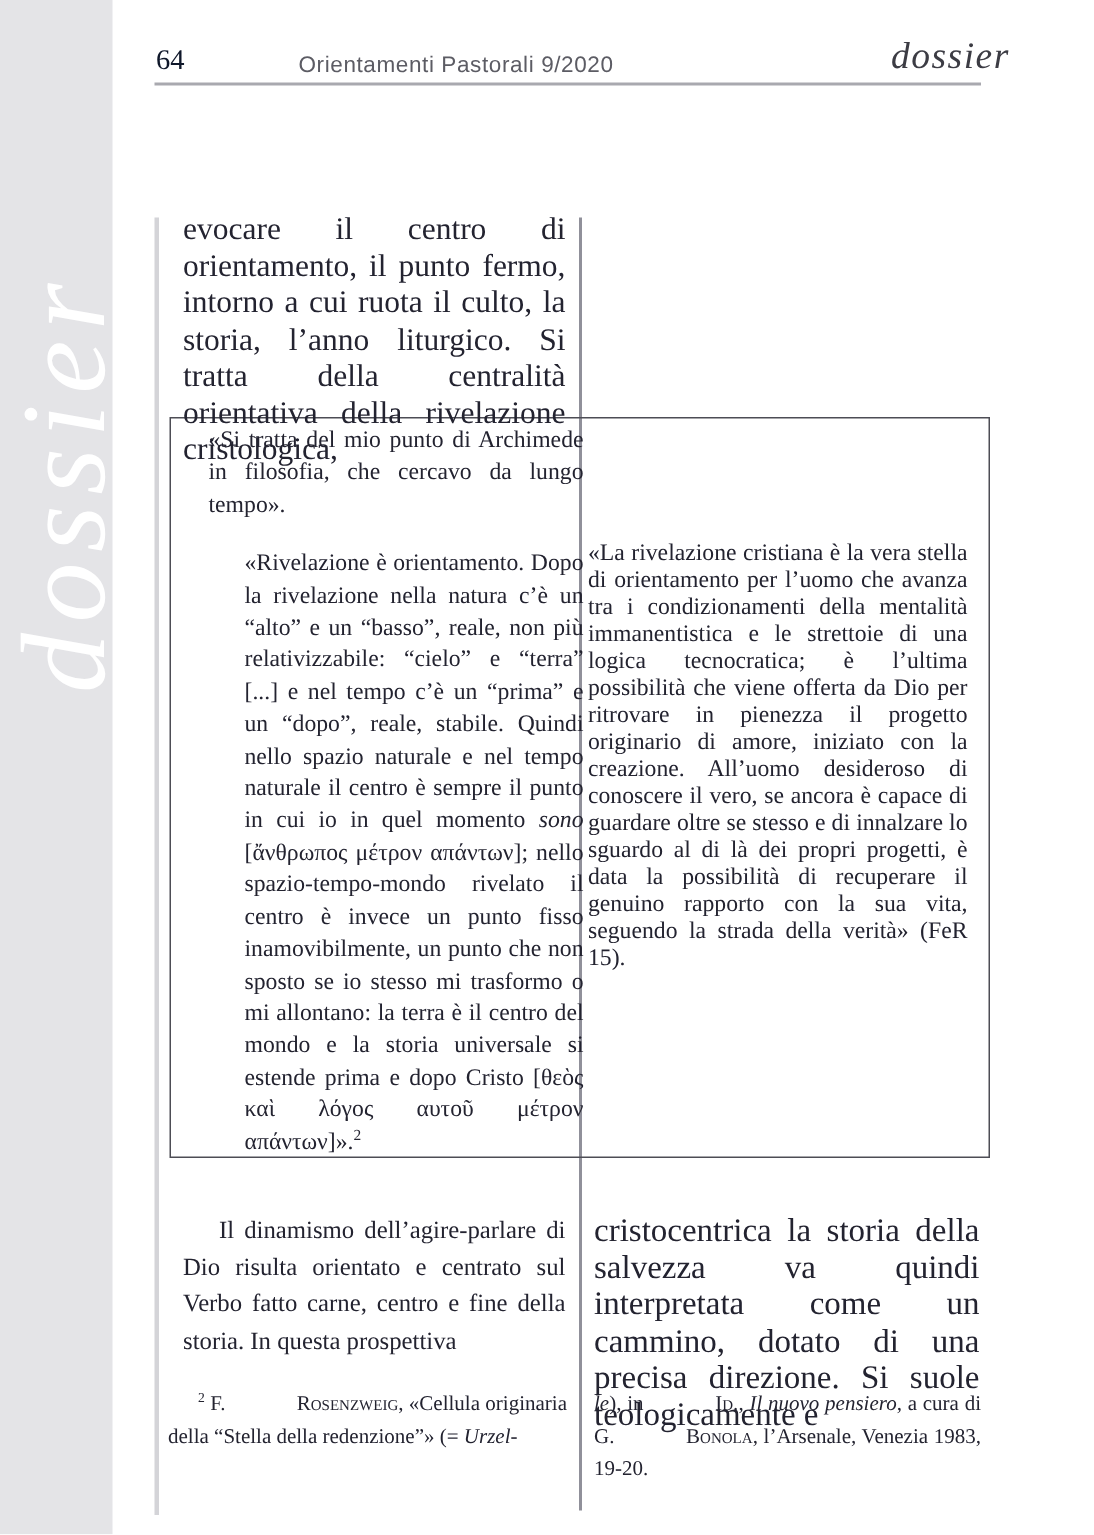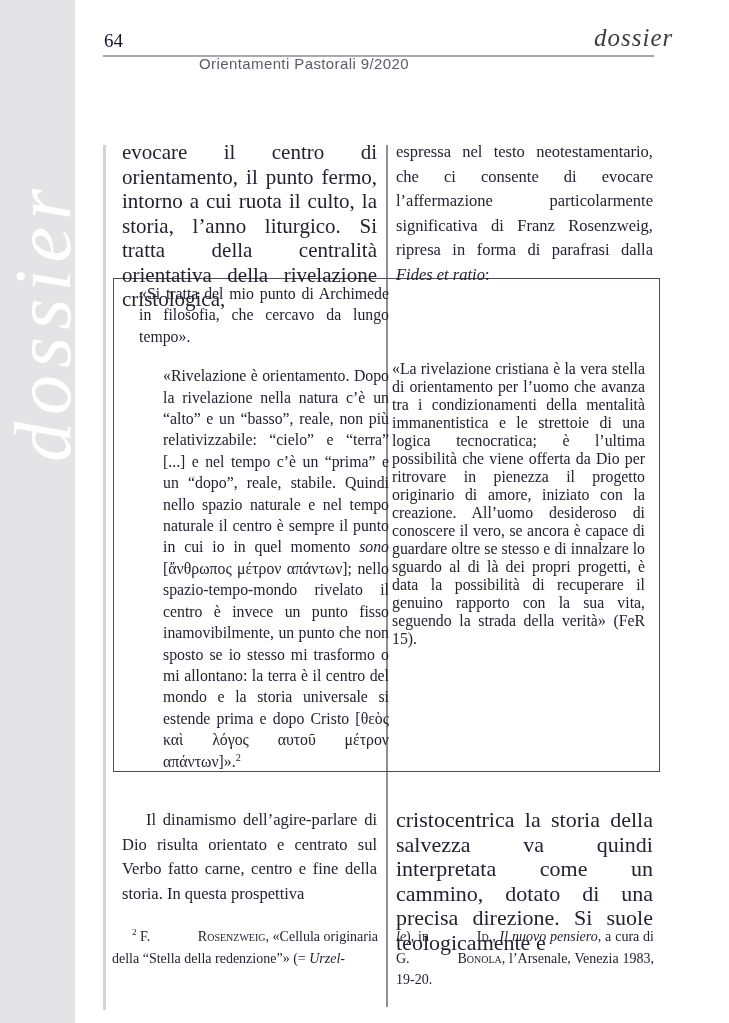--- a/index.html
+++ b/index.html
@@ -18,21 +18,21 @@
     font-style:italic; font-size:80px; letter-spacing:7px;
     color:#ffffff; white-space:nowrap;
   }
   .pagenum {
     position:absolute; left:104px; top:30px;
     font-size:19px; color:#0f172a;
   }
   .journal {
     position:absolute; left:199px; top:35px;
     font-family:"Liberation Sans", sans-serif;
-    font-size:15px; letter-spacing:0.4px; color:#5c5c64;margin-top:20px;
+    font-size:15px; letter-spacing:0.4px; color:#5c5c64;
   }
   .section {
     position:absolute; left:594px; top:24px;
     font-style:italic; font-size:25px; color:#3c3c44; letter-spacing:1px;
   }
   .header-rule {
     position:absolute; left:103px; top:55px; width:551px; height:2px;
     background:var(--rule,#a9a9af);
   }
   .left-rule {
@@ -76,21 +76,20 @@
   <span class="journal">Orientamenti Pastorali 9/2020</span>
   <span class="section">dossier</span>
   <div class="header-rule"></div>
 
   <div class="left-rule"></div>
   <div class="col-divider"></div>
   <div class="quote-box"></div>
 
   <p class="txt intro-left">evocare il centro di orientamento, il punto fermo, intorno a cui ruota il culto, la storia, l’anno liturgico. Si tratta della centralità orientativa della rivelazione cristologica,</p>
 
-  <p class="txt intro-right"><span>espressa nel testo neotestamentario, che ci consente di evocare l’affermazione particolarmente significativa di Franz Rosenzweig, ripresa in forma di parafrasi dalla </span><i>Fides et ratio</i><span>:</span></p>
 
   <div class="txt box-left">
     <p class="bq">«Si tratta del mio punto di Archimede in filosofia, che cercavo da lungo tempo».</p>
     <p class="bq"><span>«Rivelazione è orientamento. Dopo la rivelazione nella natura c’è un “alto” e un “basso”, reale, non più relativizzabile: “cielo” e “terra” [...] e nel tempo c’è un “prima” e un “dopo”, reale, stabile. Quindi nello spazio naturale e nel tempo naturale il centro è sempre il punto in cui io in quel momento </span><i>sono</i><span> [ἄνθρωπος μέτρον απάντων]; nello spazio-tempo-mondo rivelato il centro è invece un punto fisso inamovibilmente, un punto che non sposto se io stesso mi trasformo o mi allontano: la terra è il centro del mondo e la storia universale si estende prima e dopo Cristo [θεὸς καὶ λόγος αυτοῦ μέτρον απάντων]».</span><sup>2</sup></p>
   </div>
 
   <div class="txt box-right">
     <p class="bq">«La rivelazione cristiana è la vera stella di orientamento per l’uomo che avanza tra i condizionamenti della mentalità immanentistica e le strettoie di una logica tecnocratica; è l’ultima possibilità che viene offerta da Dio per ritrovare in pienezza il progetto originario di amore, iniziato con la creazione. All’uomo desideroso di conoscere il vero, se ancora è capace di guardare oltre se stesso e di innalzare lo sguardo al di là dei propri progetti, è data la possibilità di recuperare il genuino rapporto con la sua vita, seguendo la strada della verità» (FeR 15).</p>
   </div>
 

